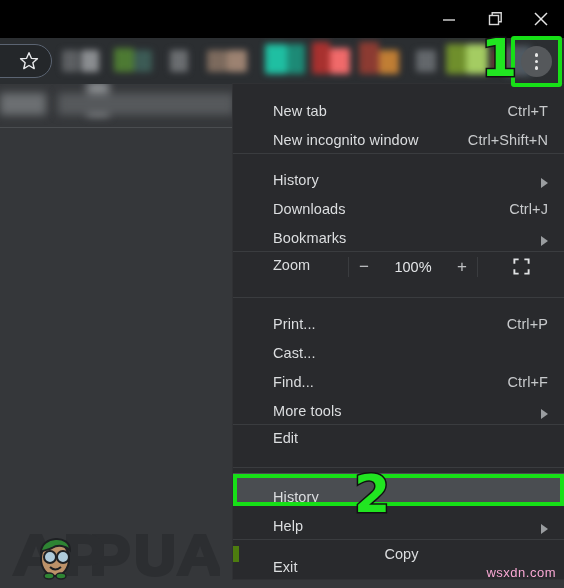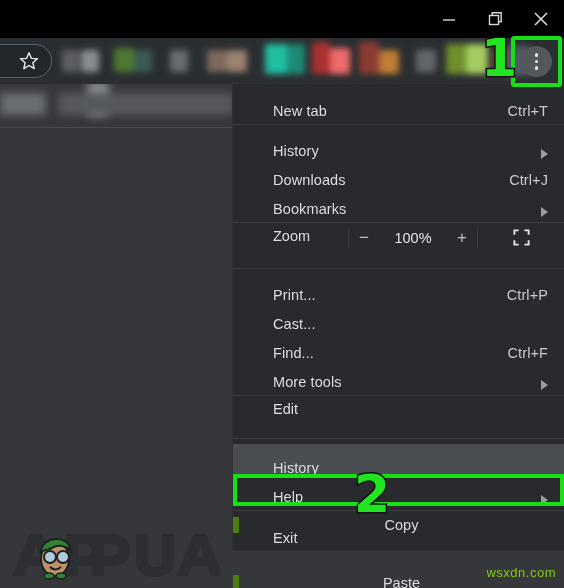--- a/index.html
+++ b/index.html
@@ -312,21 +312,21 @@
     width: 331px; height: 32px;
     border: 4px solid #17e017;
     box-sizing: border-box;
     z-index: 11;
   }
 
   
   .wsxdn {
     position: absolute;
     right: 8px; bottom: 8px;
-    color: #84cc16;
+    color: #f9a8d4;
     font-size: 13px;
     letter-spacing: 0.5px;
     z-index: 13;
     font-family: "Liberation Sans", sans-serif;
   }
 </style>
 </head>
 <body>
 
 <div class="titlebar">
@@ -408,20 +408,24 @@
 <div class="dots-highlight"></div>
 <div class="marker marker-1">1</div>
 
 <div class="menu">
   <div class="menu-pad-top"></div>
 
   <div class="menu-item">
     <span class="label">New tab</span>
     <span class="accel">Ctrl+T</span>
   </div>
+  <div class="menu-item">
+    <span class="label">New incognito window</span>
+    <span class="accel">Ctrl+Shift+N</span>
+  </div>
 
   <div class="menu-sep"></div>
 
   <div class="menu-item">
     <span class="label">History</span>
     <span class="arrow"></span>
   </div>
   <div class="menu-item">
     <span class="label">Downloads</span>
     <span class="accel">Ctrl+J</span>

